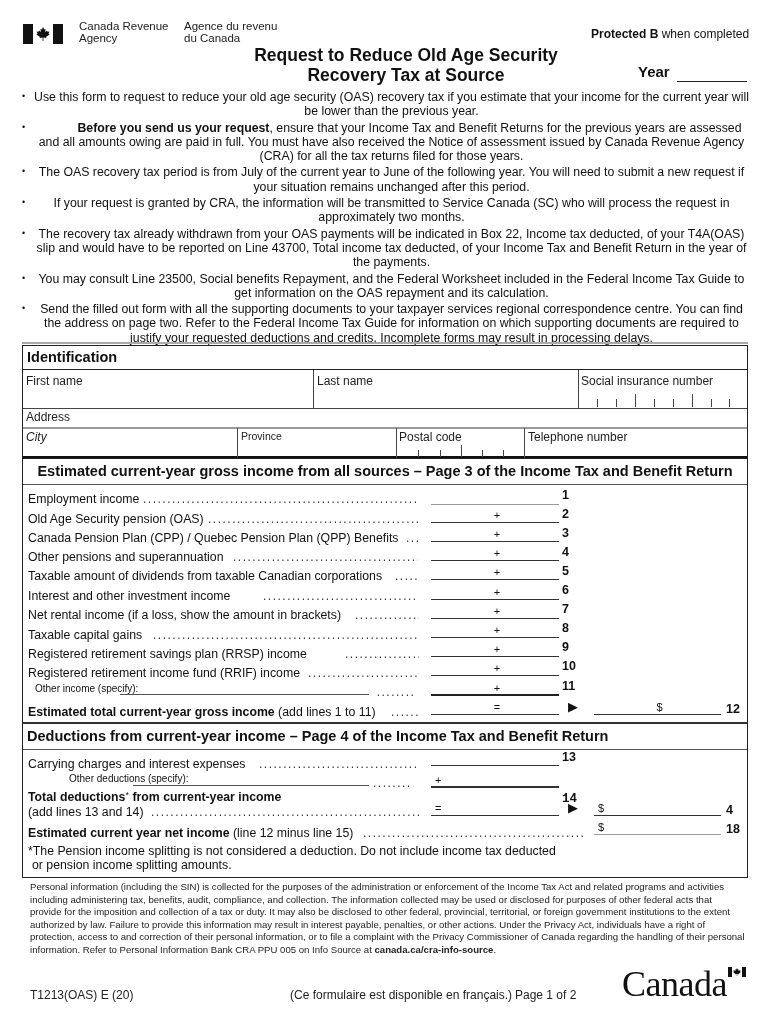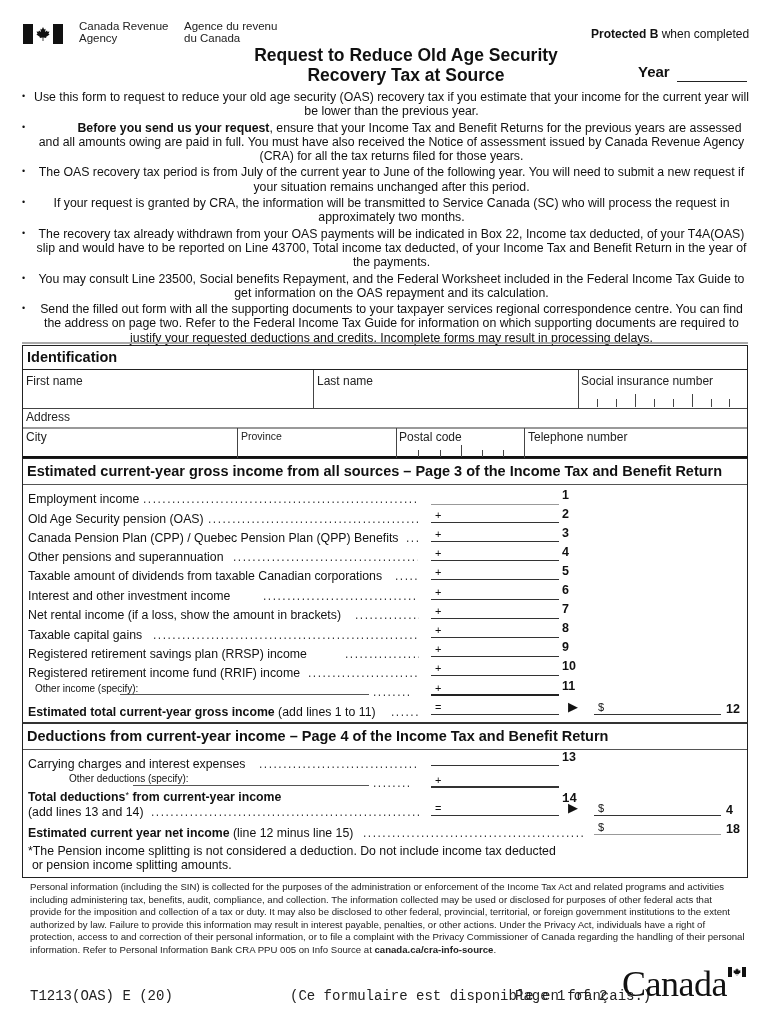--- a/index.html
+++ b/index.html
@@ -28,37 +28,37 @@
   
   .idbox { position: absolute; left: 22px; top: 345px; width: 726px; height: 114px; border: 1.5px solid #222; border-bottom: 3px solid #111; }
   .sec-title { font-weight: bold; font-size: 14.5px; }
   .idbox .hdr { position: absolute; left: 0; top: 0; width: 100%; height: 24px; border-bottom: 1.5px solid #222; padding: 3px 4px; }
   .cell-label { position: absolute; font-size: 12px; color: #222; }
   .vline { position: absolute; border-left: 1px solid #444; }
   .hline { position: absolute; border-top: 1px solid #444; }
   .tick { position: absolute; border-left: 1px solid #444; }
 
   
-  .incbox { position: absolute; left: 22px; top: 458px; width: 726px; height: 265px; border: 1.5px solid #222; }
+  .incbox { position: absolute; left: 22px; top: 458px; width: 726px; height: 265px; border: 1.5px solid #222; text-align: center; }
   .incbox .hdr, .dedbox .hdr { position: absolute; left: 0; top: 0; width: 100%; height: 26px; border-bottom: 1.5px solid #555; padding: 4px 4px; }
   .dedbox { position: absolute; left: 22px; top: 722px; width: 726px; height: 156px; border: 1.5px solid #222; border-top: 2px solid #333; }
 
   .row { position: absolute; left: 5px; font-size: 12.3px; white-space: nowrap; }
   .row.small { font-size: 10px; left: 12px; }
   .dots { position: absolute; font-size: 12px; color: #333; letter-spacing: 1.5px; overflow: hidden; white-space: nowrap; }
   .amt { position: absolute; height: 14px; border-bottom: 1px solid #333; font-size: 11px; padding-left: 4px; line-height: 13px; }
   .lineno { position: absolute; font-weight: bold; font-size: 12.5px; }
   .arrow { position: absolute; font-size: 13px; }
   .specline { position: absolute; border-bottom: 1px solid #555; height: 10px; }
 
   .footnote { position: absolute; font-size: 12.3px; line-height: 14px; }
 
   .privacy { position: absolute; left: 30px; top: 881px; width: 716px; font-size: 9.6px; line-height: 12.6px; color: #222; }
   .privacy b { font-weight: bold; }
-  .foot { position: absolute; top: 988px; font-size: 14px; color: #222; font-family: Liberation Mono, monospace; }
+  .foot { position: absolute; top: 988px; font-size: 12px; color: #222; }
   .wordmark { position: absolute; left: 622px; top: 966px; font-family: "Liberation Serif", serif; font-size: 36px; letter-spacing: -0.5px; color: #111; line-height: 36px; }
   .wm-flag { position: absolute; left: 728px; top: 967px; width: 18px; height: 10px; display: flex; }
   .wm-flag span { display: block; height: 10px; background: #111; }
 </style>
 </head>
 <body>
 
 <div class="flag">
   <div class="bar"></div>
   <div class="mid">
@@ -117,21 +117,21 @@
   <div class="tick" style="left:650px;top:53px;height:8px;"></div>
   <div class="tick" style="left:669px;top:48px;height:13px;"></div>
   <div class="tick" style="left:688px;top:53px;height:8px;"></div>
   <div class="tick" style="left:706px;top:53px;height:8px;"></div>
   <div class="hline" style="left:0;top:62px;width:724px;"></div>
 
   <div class="cell-label" style="left:3px;top:64px;">Address</div>
   <div class="abs" style="left:50px;top:63px;width:672px;height:18px;"></div>
   <div class="hline" style="left:0;top:81px;width:724px;border-top:2px solid #999;"></div>
 
-  <div class="cell-label" style="left:3px;top:84px;">City</div>
+  <div class="cell-label" style="left:3px;top:84px;font-style:italic;">City</div>
   <div class="abs" style="left:0;top:83px;width:214px;height:28px;"></div>
   <div class="vline" style="left:214px;top:82px;height:30px;"></div>
   <div class="cell-label" style="left:218px;top:84px;font-size:10.5px;">Province</div>
   <div class="abs" style="left:215px;top:83px;width:158px;height:28px;"></div>
   <div class="vline" style="left:373px;top:82px;height:30px;"></div>
   <div class="cell-label" style="left:376px;top:84px;">Postal code</div>
   <div class="abs" style="left:374px;top:96px;width:126px;height:15px;"></div>
   <div class="tick" style="left:395px;top:104px;height:7px;"></div>
   <div class="tick" style="left:417px;top:104px;height:7px;"></div>
   <div class="tick" style="left:438px;top:99px;height:12px;"></div>

